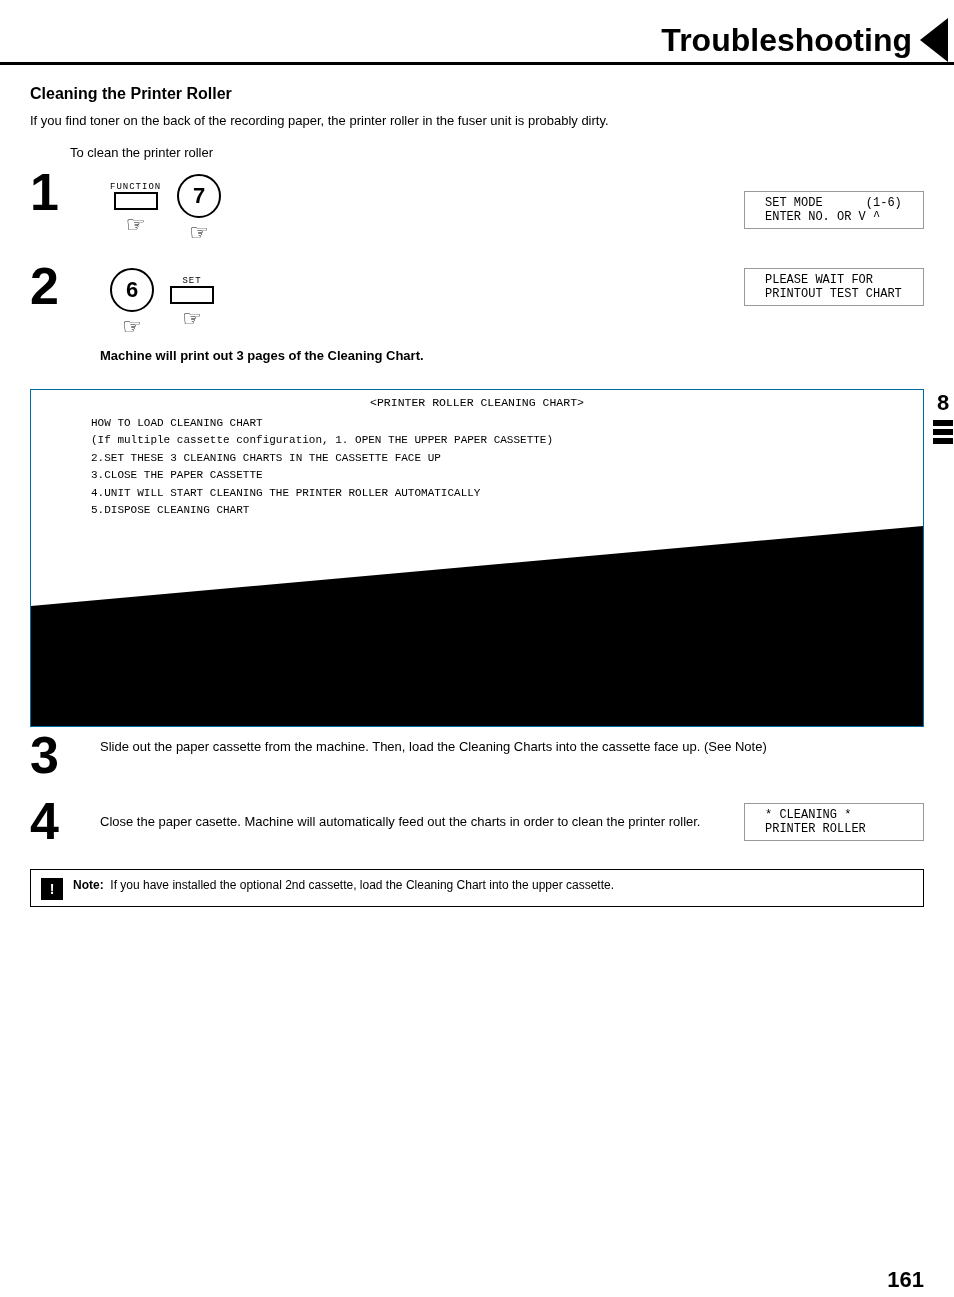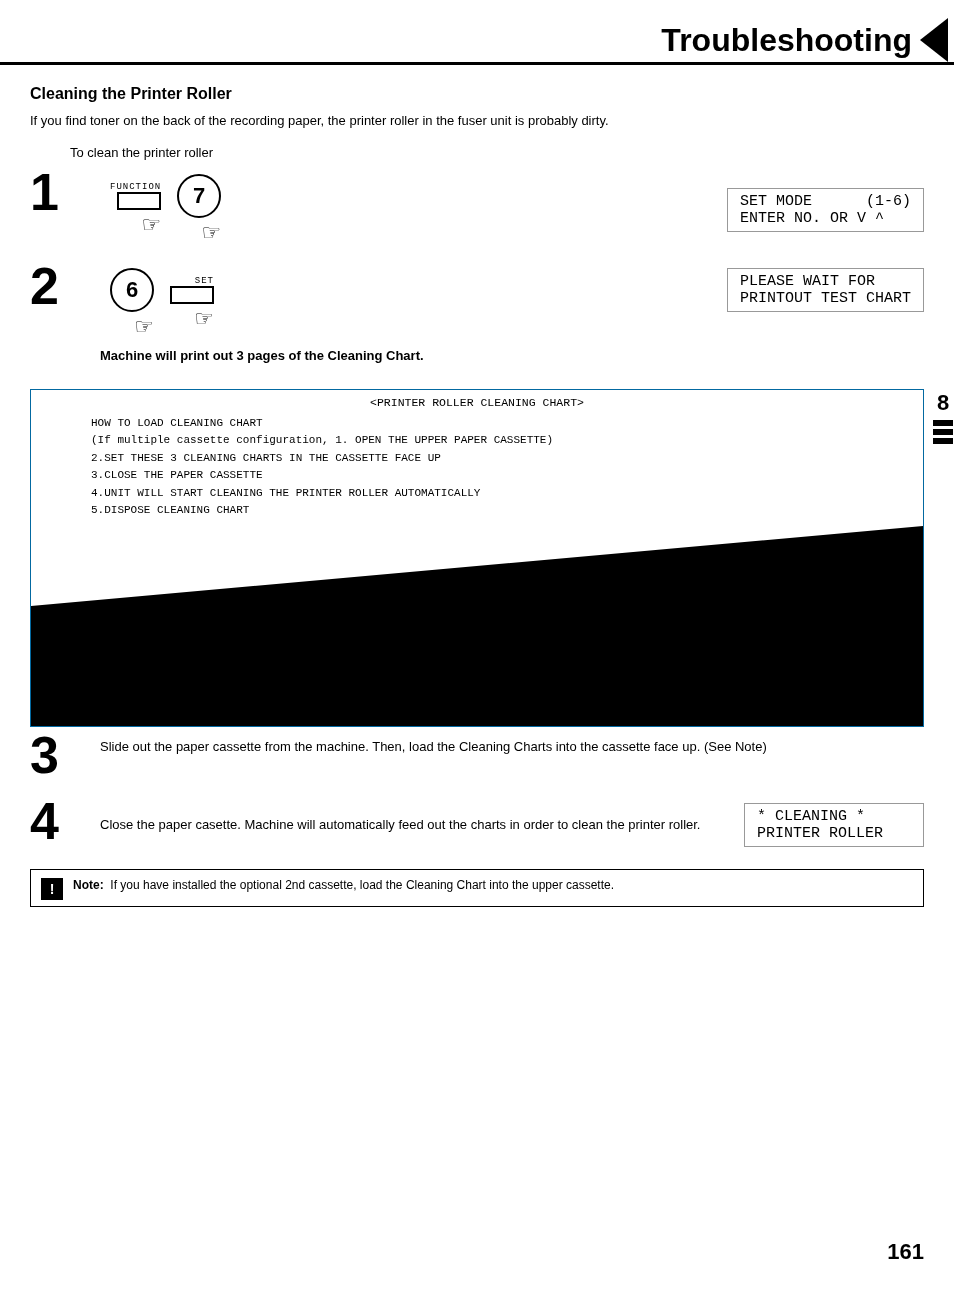--- a/index.html
+++ b/index.html
@@ -109,23 +109,23 @@
       margin-top: -8px;
     }
     .step-content {
       display: flex;
       align-items: center;
       flex: 1;
     }
     .step-display {
       margin-left: auto;
       border: 1px solid #999;
-      padding: 4px 12px;
-      font-family: 'Courier New', monospace;
-      font-size: 15px;
+      padding: 4px 20px;
+      font-family: 'Courier New', monospace;
+      font-size: 12px;
       background: #fff;
       min-width: 180px;
     }
     .step-display div {
       white-space: pre;
     }
 
     
     .function-area {
       display: flex;
@@ -156,21 +156,21 @@
     }
 
     .hand-icon {
       font-size: 22px;
       margin-top: 2px;
     }
 
     .key-with-hand {
       display: flex;
       flex-direction: column;
-      align-items: flex-end;
+      align-items: center;
     }
 
     .key-rect {
       width: 44px;
       height: 18px;
       border: 2px solid #000;
       background: #fff;
       display: flex;
       align-items: center;
       justify-content: center;
@@ -275,21 +275,21 @@
       font-size: 12px;
       line-height: 1.5;
     }
     .note-text strong {
       font-weight: bold;
     }
 
     
     .page-number {
       position: absolute;
-      bottom: 32px;
+      bottom: 4px;
       right: 30px;
       font-size: 22px;
       font-weight: bold;
     }
 
     .step-row-full {
       display: flex;
       align-items: flex-start;
       margin-bottom: 18px;
     }

